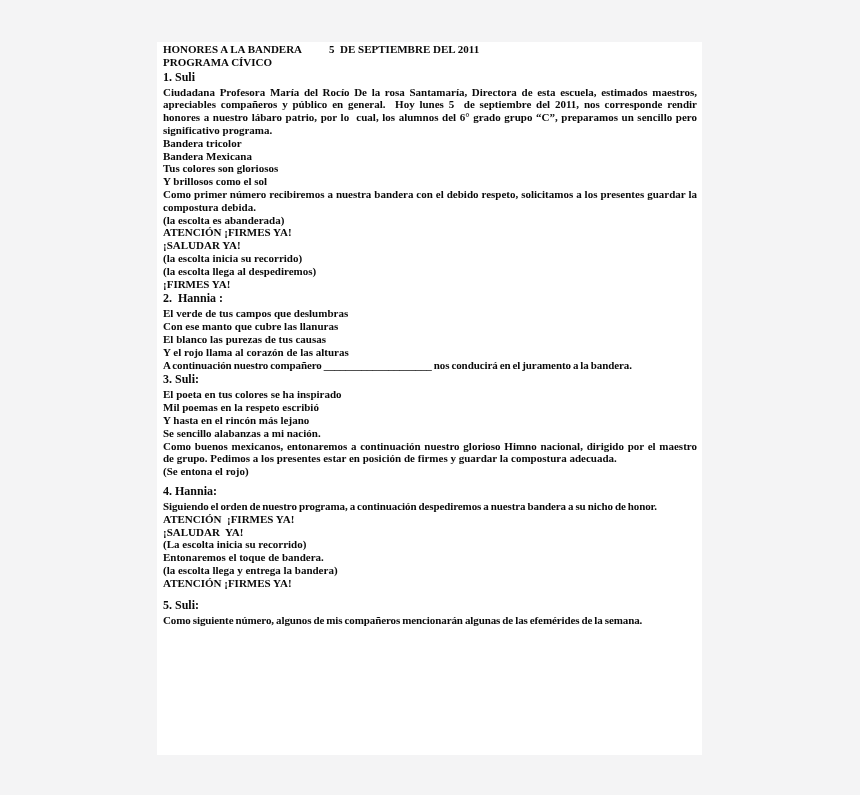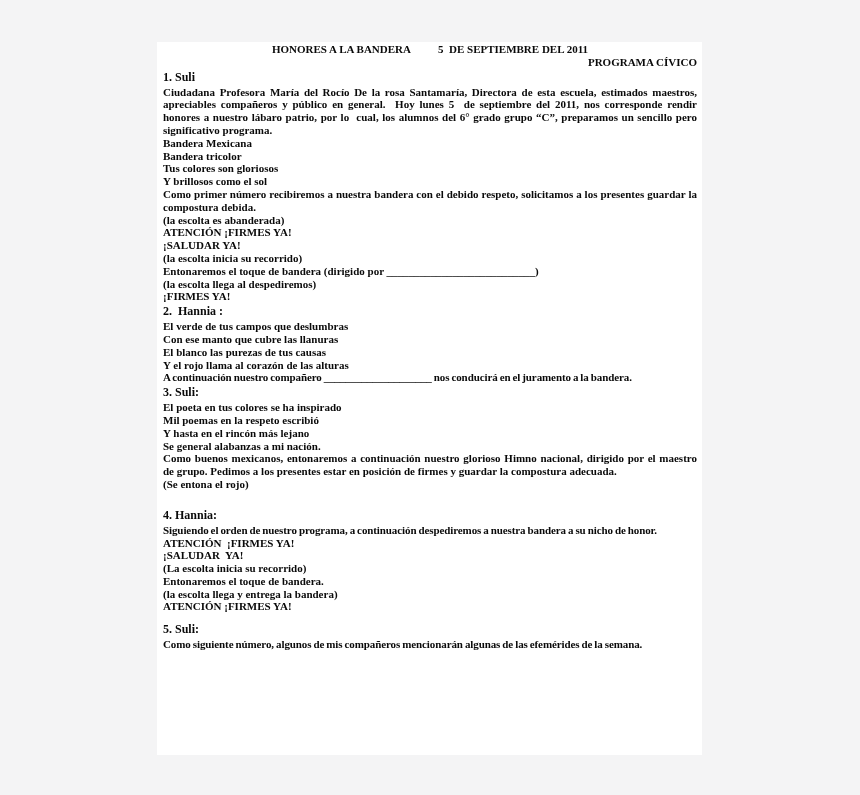--- a/index.html
+++ b/index.html
@@ -31,33 +31,33 @@
     line-height: 12.8px;
     padding: 1px 5px 0 6px;
     box-sizing: border-box;
     overflow: hidden;
   }
   .paper p, .paper h2, .paper div {
     margin: 0;
   }
   .hdr-line1 {
     display: flex;
-    justify-content: center;
+    justify-content: flex-start;
     gap: 27px;
     white-space: nowrap;
   }
-  .center { text-align: right; }
+  .center { text-align: left; }
   .justify { text-align: justify; }
   .heading {
     font-size: 12px;
     line-height: 17px;
     font-weight: bold;
     margin: 13px 0 1px 0;
   }
-  .heading.tight { margin-top: 16px; }
+  .heading.tight { margin-top: 5px; }
   .heading.wide { margin-top: 8px; }
   .gap { margin-top: 10px; }
   .gap-lg { margin-top: 18px; }
   .oneline {
     white-space: nowrap;
     word-spacing: -0.6px;
     letter-spacing: -0.1px;
   }
 </style>
 </head>
@@ -67,45 +67,44 @@
   <div class="paper">
 
     <div class="hdr-line1">
       <span>HONORES A LA BANDERA</span>
       <span>5&nbsp; DE SEPTIEMBRE DEL 2011</span>
     </div>
     <div class="center">PROGRAMA CÍVICO</div>
 
     <h2 class="heading">1. Suli</h2>
     <p class="justify">Ciudadana Profesora María del Rocío De la rosa Santamaría, Directora de esta escuela, estimados maestros, apreciables compañeros y público en general.&nbsp; Hoy lunes 5&nbsp; de septiembre del 2011, nos corresponde rendir honores a nuestro lábaro patrio, por lo&nbsp; cual, los alumnos del 6° grado grupo “C”, preparamos un sencillo pero significativo programa.</p>
+    <div>Bandera tricolor</div>
     <div>Bandera Mexicana</div>
-    <div>Bandera tricolor</div>
     <div>Tus colores son gloriosos</div>
     <div>Y brillosos como el sol</div>
     <p class="justify gap">Como primer número recibiremos a nuestra bandera con el debido respeto, solicitamos a los presentes guardar la compostura debida.</p>
     <div>(la escolta es abanderada)</div>
     <div>ATENCIÓN ¡FIRMES YA!</div>
     <div>¡SALUDAR YA!</div>
     <div>(la escolta inicia su recorrido)</div>
-    <div>Entonaremos el toque de bandera (dirigido por ___________________________)</div>
     <div>(la escolta llega al despediremos)</div>
     <div>¡FIRMES YA!</div>
 
     <h2 class="heading">2.&nbsp; Hannia :</h2>
     <div>El verde de tus campos que deslumbras</div>
     <div>Con ese manto que cubre las llanuras</div>
     <div>El blanco las purezas de tus causas</div>
     <div>Y el rojo llama al corazón de las alturas</div>
     <p class="gap-lg oneline">A continuación nuestro compañero ____________________ nos conducirá en el juramento a la bandera.</p>
 
     <h2 class="heading">3. Suli:</h2>
     <div>El poeta en tus colores se ha inspirado</div>
     <div>Mil poemas en la respeto escribió</div>
     <div>Y hasta en el rincón más lejano</div>
-    <div>Se general alabanzas a mi nación.</div>
+    <div>Se sencillo alabanzas a mi nación.</div>
     <p class="justify gap">Como buenos mexicanos, entonaremos a continuación nuestro glorioso Himno nacional, dirigido por el maestro de grupo. Pedimos a los presentes estar en posición de firmes y guardar la compostura adecuada.</p>
     <div>(Se entona el rojo)</div>
 
     <h2 class="heading tight">4. Hannia:</h2>
     <p class="oneline">Siguiendo el orden de nuestro programa, a continuación despediremos a nuestra bandera a su nicho de honor.</p>
     <div>ATENCIÓN&nbsp; ¡FIRMES YA!</div>
     <div>¡SALUDAR&nbsp; YA!</div>
     <div>(La escolta inicia su recorrido)</div>
     <div class="gap">Entonaremos el toque de bandera.</div>
     <div class="gap">(la escolta llega y entrega la bandera)</div>

